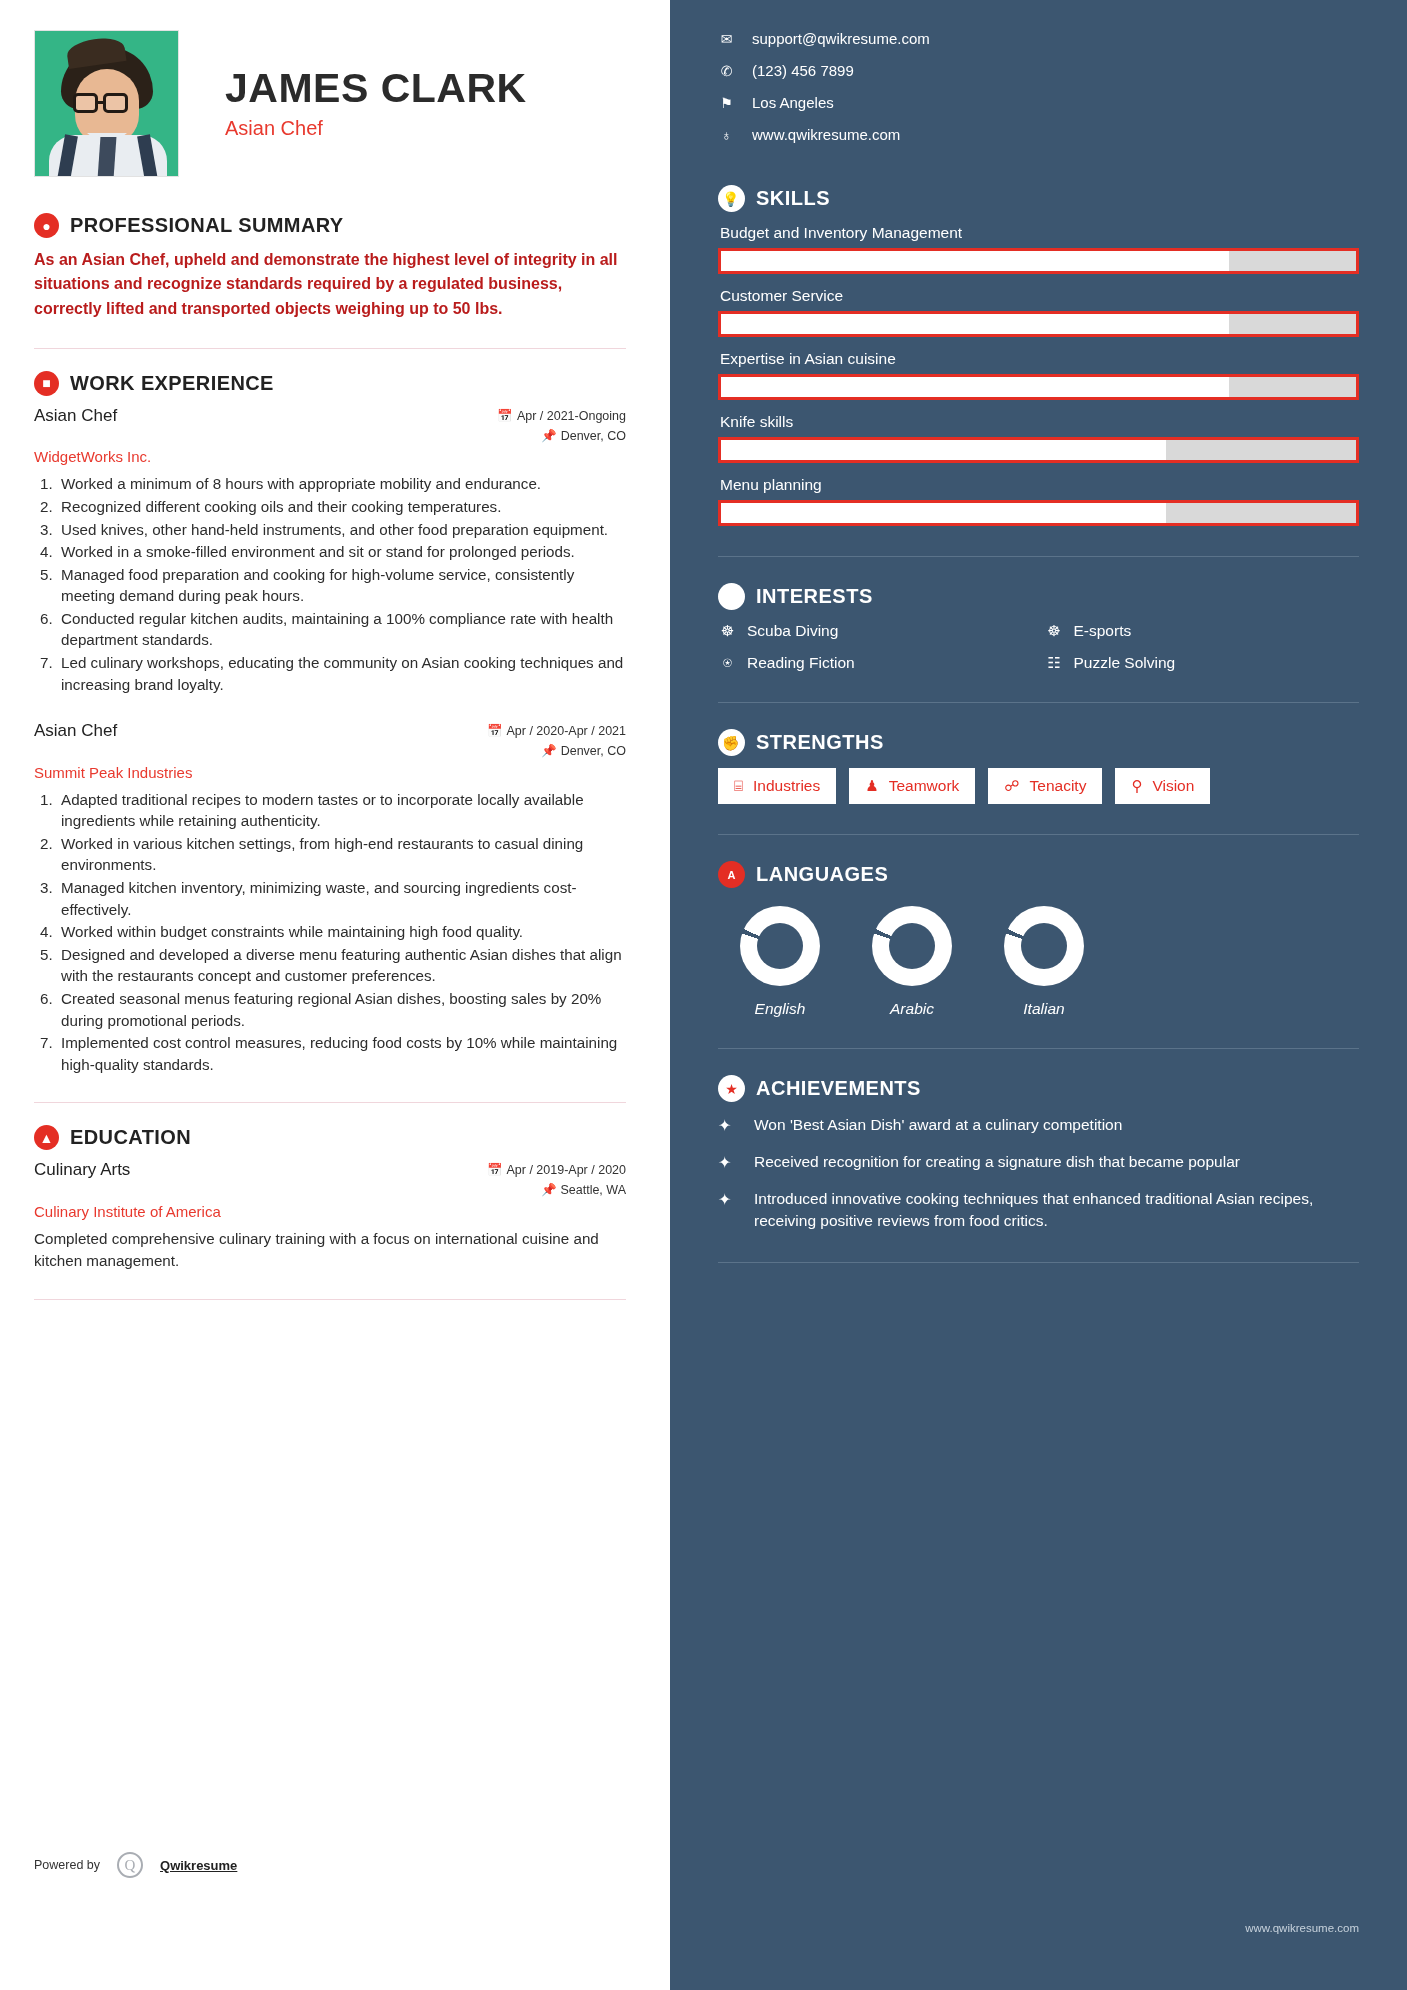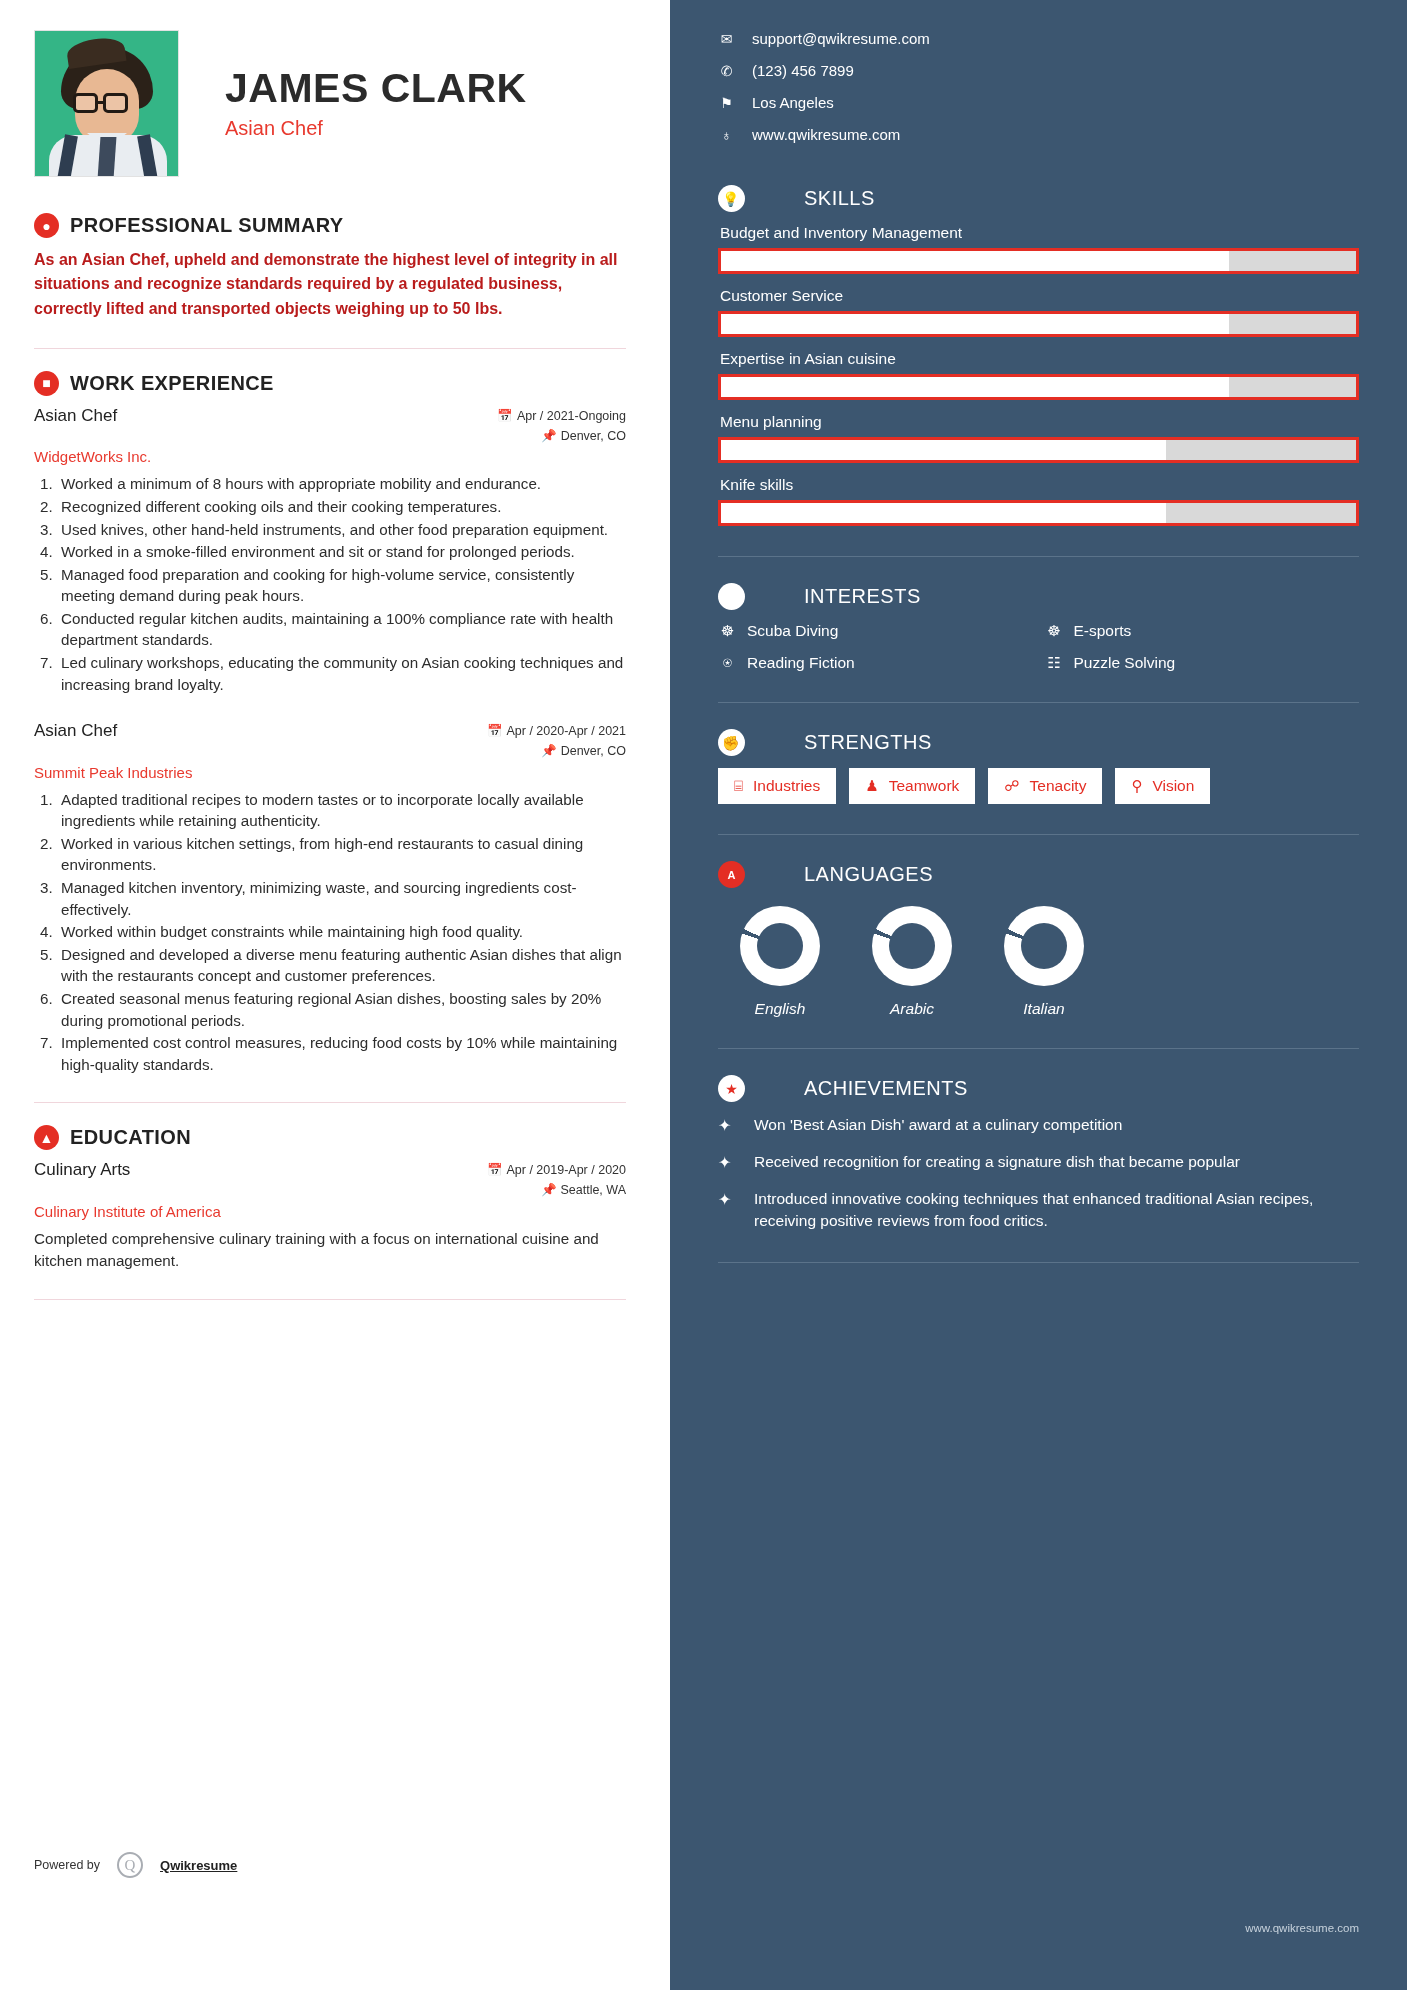--- a/index.html
+++ b/index.html
@@ -93,21 +93,21 @@
     padding:30px 48px 0 48px;
     color:#fff; position:relative;
   }
   .contact { margin-bottom:42px; }
   .crow { display:flex; align-items:center; gap:17px; margin-bottom:15px; font-size:15px; }
   .cico { width:17px; text-align:center; font-size:14px; flex:none; }
 
   .s-head { display:flex; align-items:center; gap:11px; margin-bottom:12px; }
   .s-ico { width:27px; height:27px; border-radius:50%; background:#fff;
     display:flex; align-items:center; justify-content:center; font-size:14px; flex:none; }
-  .s-title { font-size:20px; font-weight:normal; letter-spacing:.5px;margin-left:48px; }
+  .s-title { font-size:20px; font-weight:bold; letter-spacing:.5px; }
 
   .skill-label { font-size:15.5px; margin:0 0 6px 2px; }
   .bar { height:26px; border:3px solid #e42e24; background:#d9d9d9; margin-bottom:13px; }
   .bar-fill { height:100%; background:#ffffff; }
 
   .sb-rule { height:1px; background:#5b738a; margin:30px 0 26px; }
 
   .int-grid { display:grid; grid-template-columns:1fr 1fr; gap:14px 12px; margin-top:2px; }
   .int-item { display:flex; align-items:center; gap:10px; font-size:15.5px; }
   .int-ico { width:19px; text-align:center; font-size:15px; flex:none; }
@@ -272,27 +272,27 @@
         <div class="bar-fill" style="width:80%"></div>
       </div>
   </div>
   <div>
     <div class="skill-label">Expertise in Asian cuisine</div>
     <div class="bar">
         <div class="bar-fill" style="width:80%"></div>
       </div>
   </div>
   <div>
+    <div class="skill-label">Knife skills</div>
+    <div class="bar">
+        <div class="bar-fill" style="width:70%"></div>
+      </div>
+  </div>
+  <div>
     <div class="skill-label">Menu planning</div>
-    <div class="bar">
-        <div class="bar-fill" style="width:70%"></div>
-      </div>
-  </div>
-  <div>
-    <div class="skill-label">Knife skills</div>
     <div class="bar">
         <div class="bar-fill" style="width:70%"></div>
       </div>
   </div>
 
   <div class="sb-rule"></div>
 
   <div class="s-head">
     <span class="s-ico">➤</span>
     <span class="s-title">INTERESTS</span>

